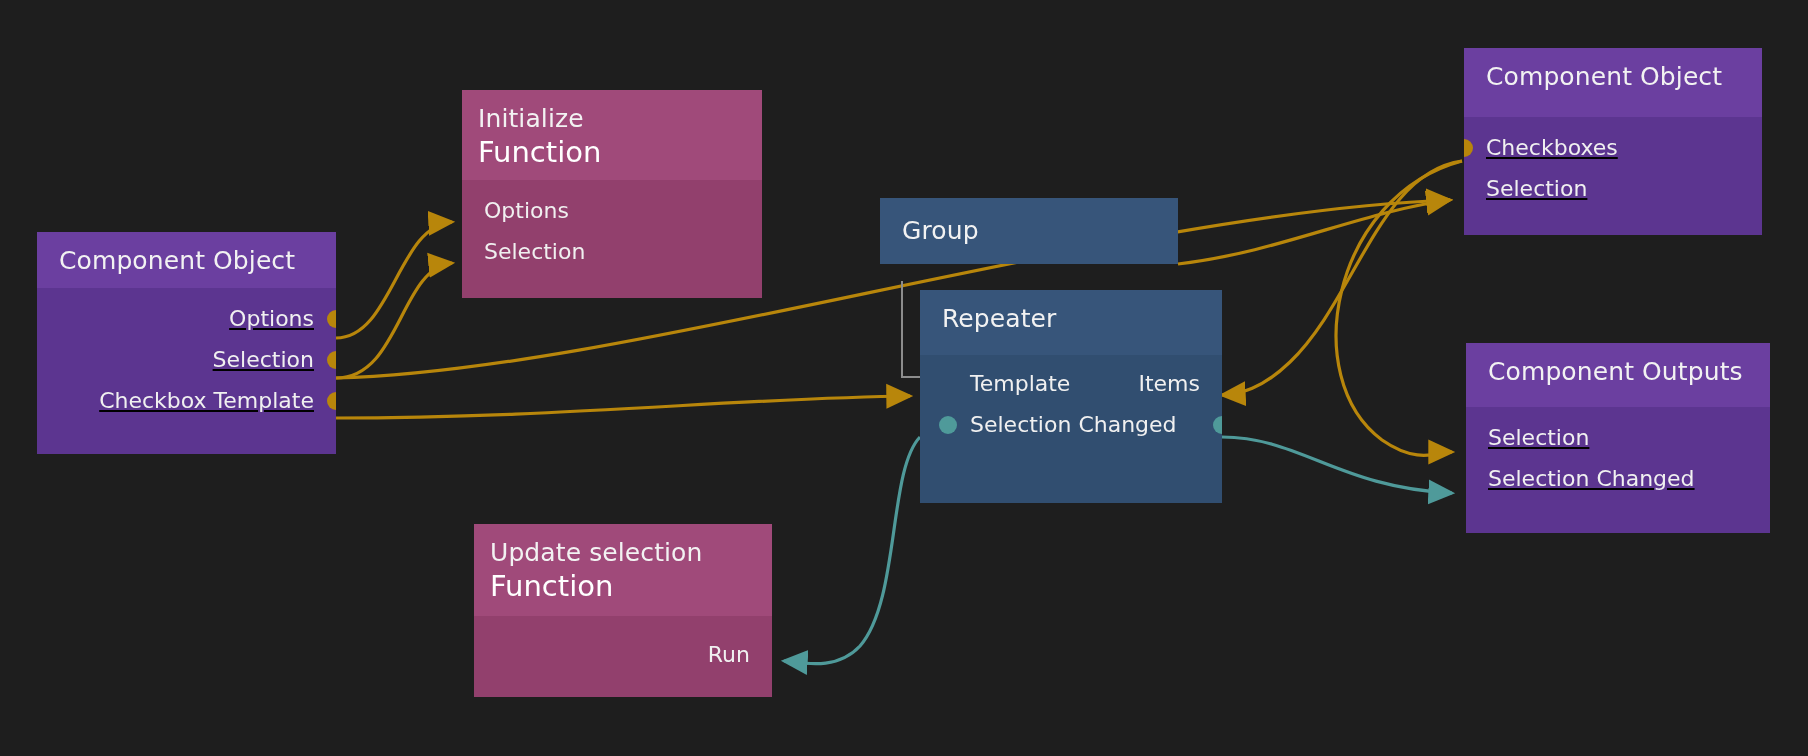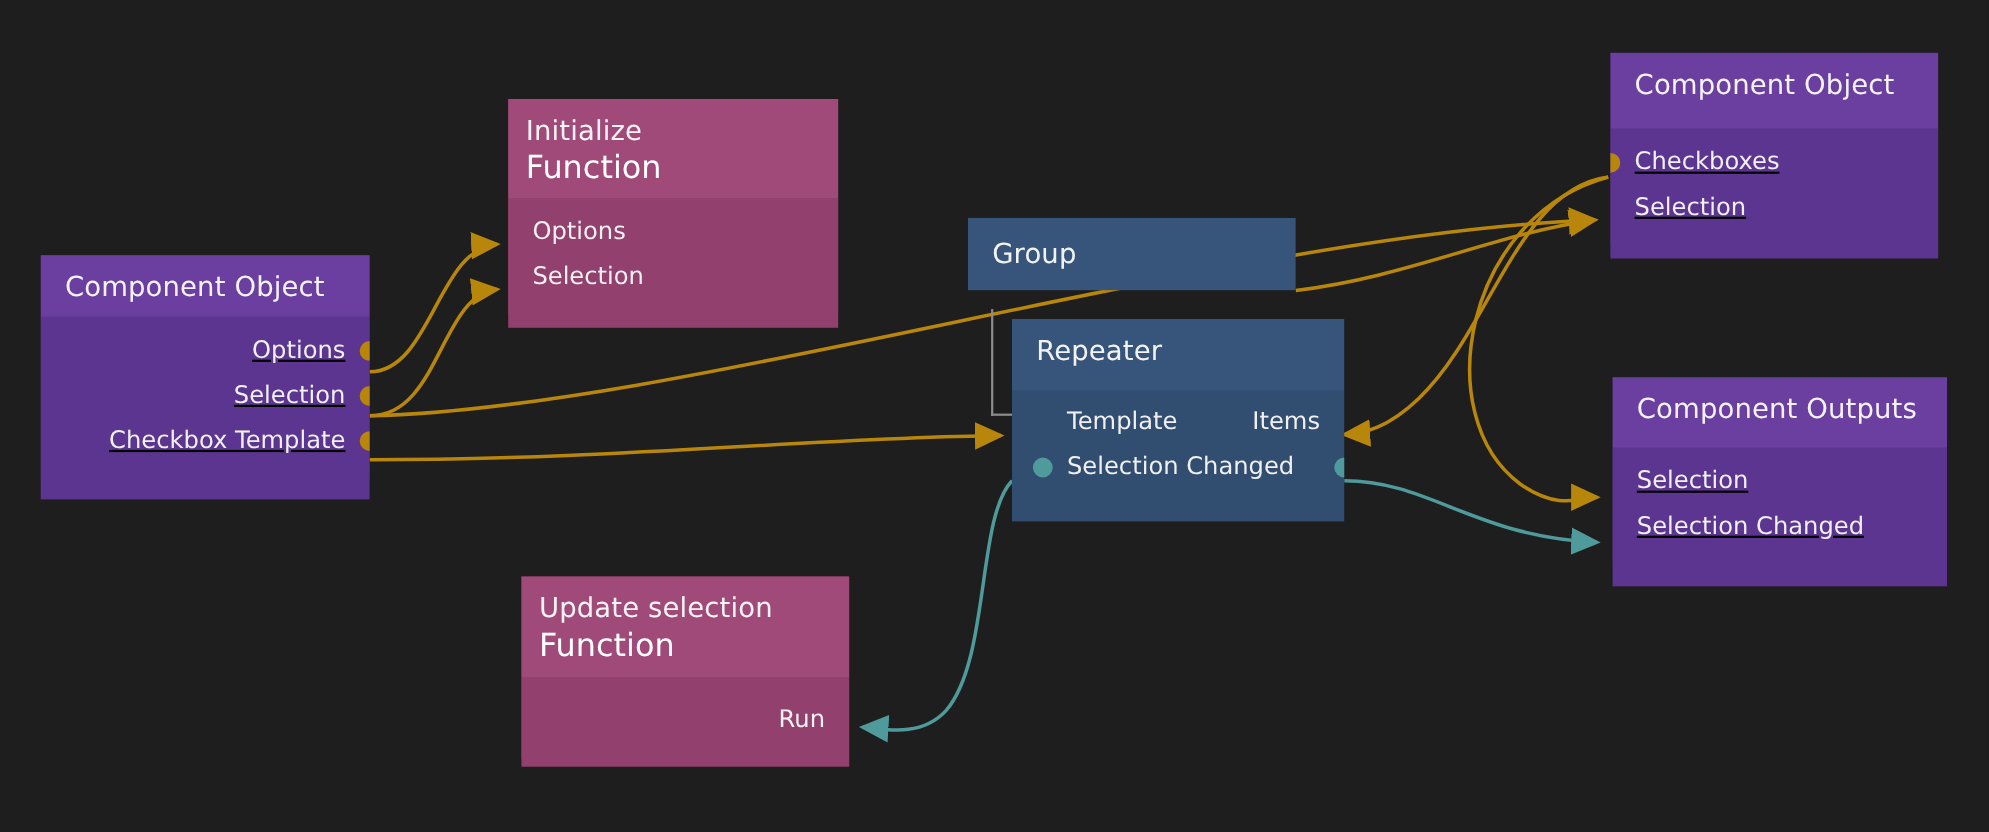--- a/index.html
+++ b/index.html
@@ -169,21 +169,21 @@
   </div>
 
   <div class="node theme-blue group-node" style="left:880px; top:198px; width:298px; height:66px;">
     <div class="node-header" style="height:66px; display:flex; align-items:center;">
       <div class="node-title">Group</div>
     </div>
   </div>
 
   <div class="bracket" style="left:901px; top:281px; width:20px; height:97px;"></div>
 
-  <div class="node theme-blue" style="left:920px; top:290px; width:302px; height:184px;">
+  <div class="node theme-blue" style="left:920px; top:290px; width:302px; height:213px;">
     <div class="node-header" style="height:65px;">
       <div class="node-title">Repeater</div>
     </div>
     <div class="node-body" style="padding-top:8px;padding-left:28px;">
       <div class="port-row split">
         <span class="port-label">Template</span>
         <span class="port-label">Items</span>
       </div>
       <div class="port-row left">
         <span class="port-label">Selection Changed</span>

